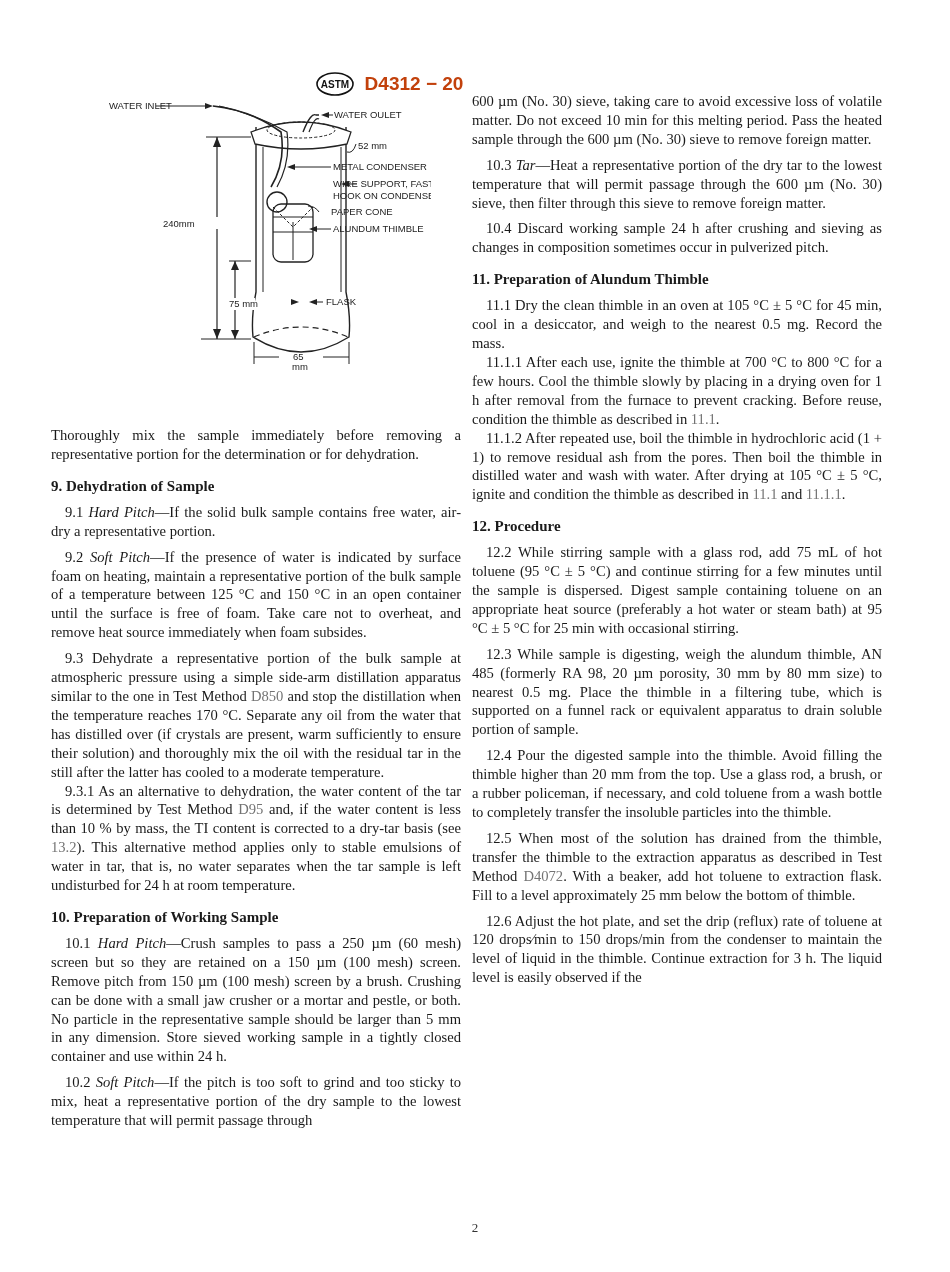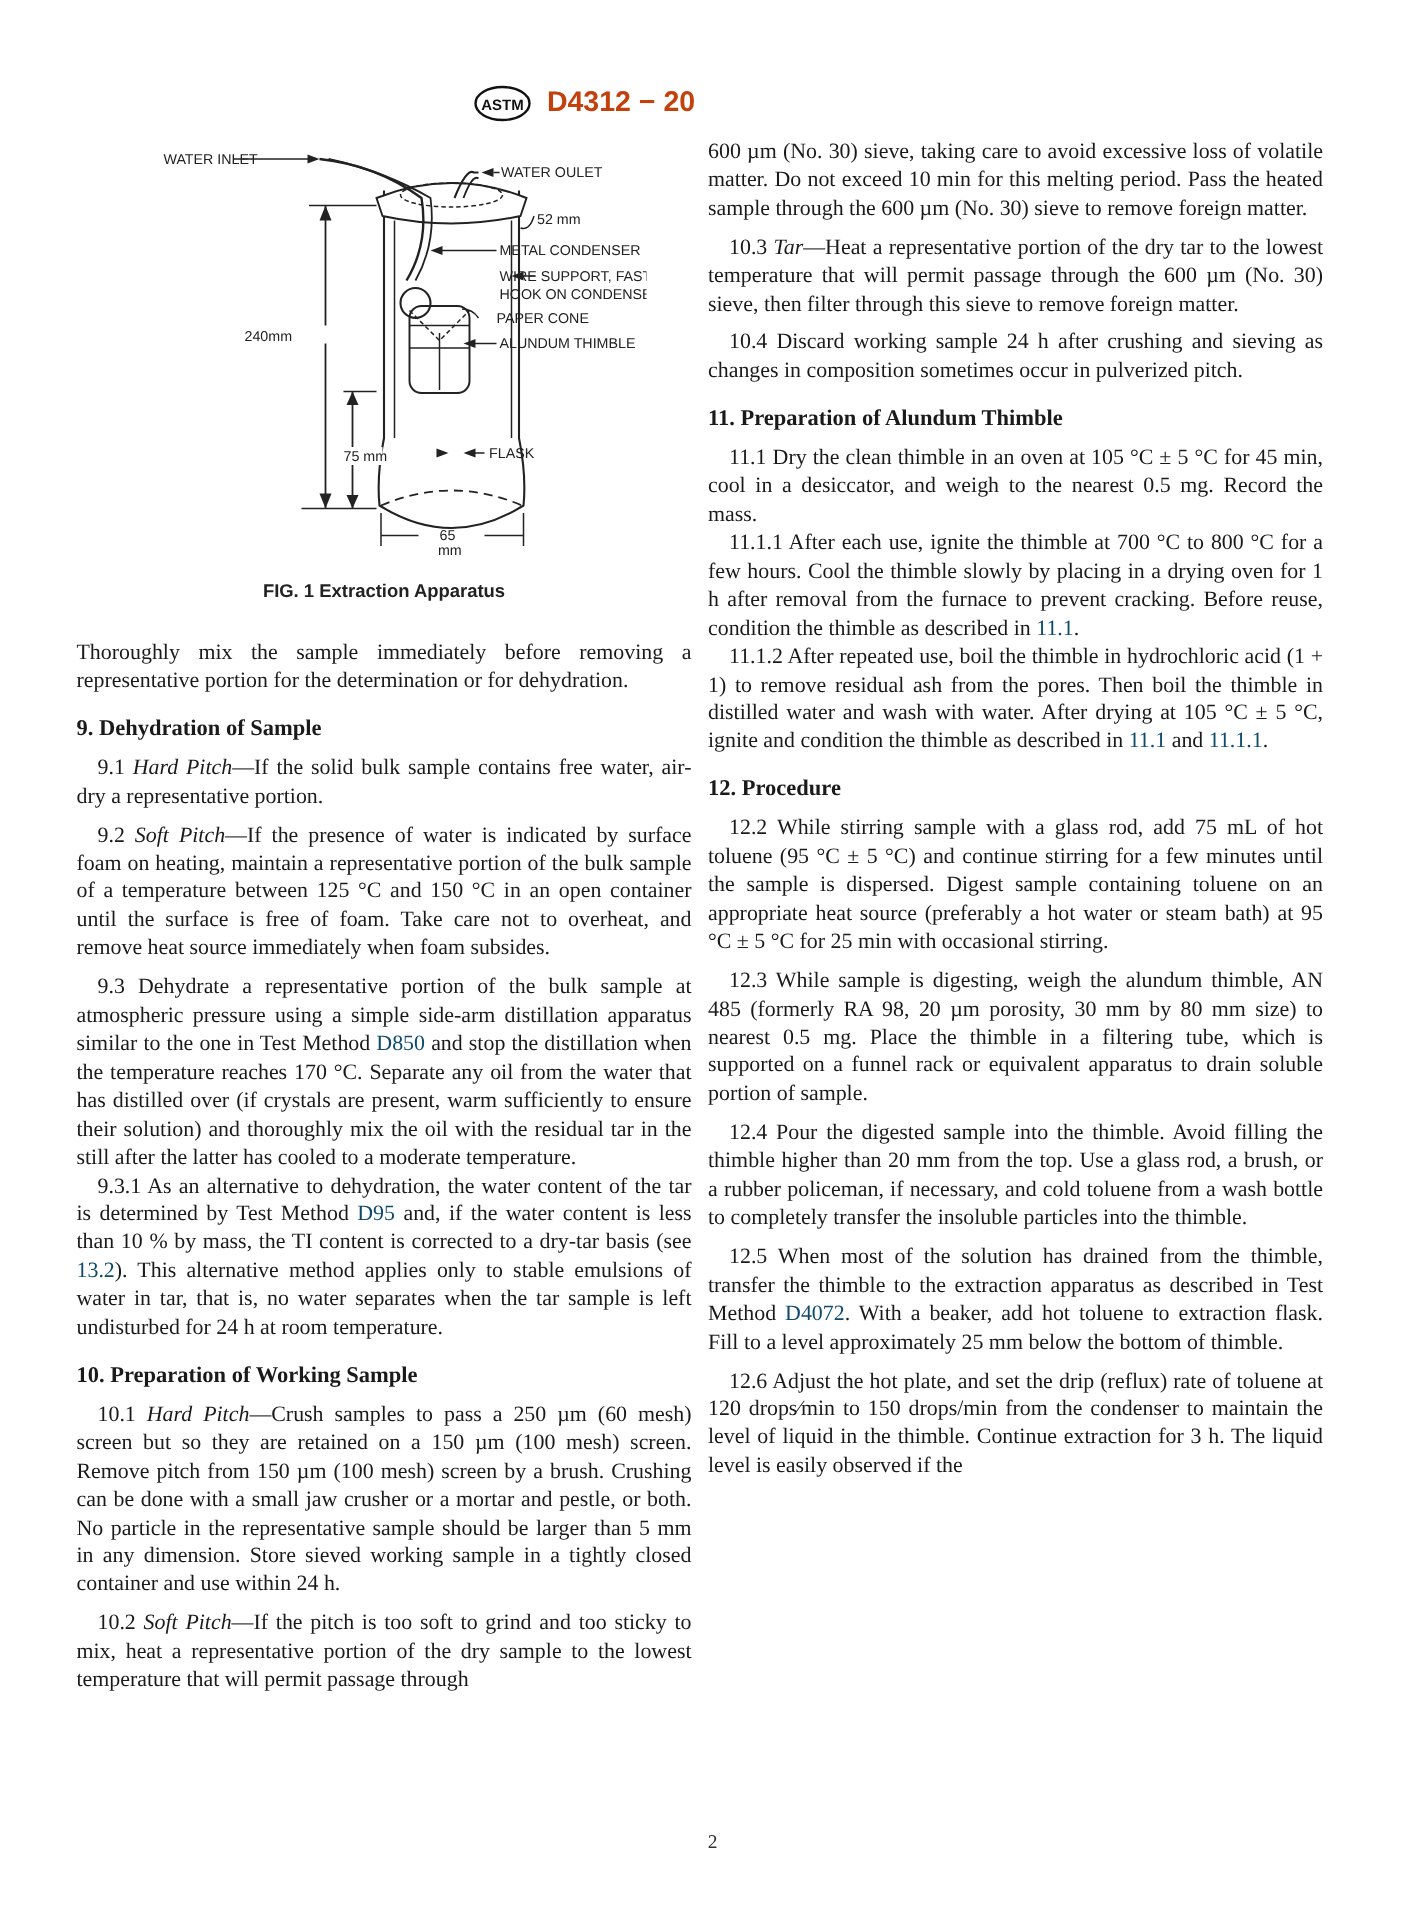--- a/index.html
+++ b/index.html
@@ -1,33 +1,33 @@
 <!DOCTYPE html>
 <html><head>
 <meta charset="utf-8">
 <style>
   html, body { margin:0; padding:0; background:#ffffff; }
   body { width:950px; height:1272px; position:relative; overflow:hidden;
          font-family:"Liberation Serif", "DejaVu Serif", serif; color:#1a1a1a; }
-  .header { position:absolute; top:56px; left:0; width:778px; text-align:center; }
+  .header { position:absolute; top:71px; left:0; width:778px; text-align:center; }
   .header .logo { display:inline-block; vertical-align:middle; width:40px; height:26px; margin-right:6px; }
   .header .code { display:inline-block; vertical-align:middle; font-family:"Liberation Sans", sans-serif;
                   font-weight:bold; font-size:19px; color:#c2410c; }
   .col { position:absolute; top:92px; width:410px; font-size:14.6px; line-height:18.9px; text-align:justify; }
   .col.left { left:51px; }
   .col.right { left:472px; top:92px; }
   .figure { position:relative; width:410px; height:312px; }
   .figure svg { position:absolute; left:50px; top:0; }
   .fig-caption { position:absolute; top:293px; left:0; width:410px; text-align:center;
                  font-family:"Liberation Sans", sans-serif; font-weight:bold; font-size:12.3px; color:#222; }
   p { margin:0 0 7px 0; }
   p.ind { text-indent:14px; }
   p.tight { margin-bottom:0; }
   h2 { font-size:15px; font-weight:bold; margin:13px 0 7px 0; line-height:19px; }
-  .lnk { color:#0c4a6e; }
+  .lnk { color:#737373; }
   i { font-style:italic; }
   .pagenum { position:absolute; top:1220px; left:0; width:950px; text-align:center; font-size:13px; color:#333; }
   .lbl { font-family:"Liberation Sans", sans-serif; font-size:9.5px; fill:#222; }
 </style>
 </head>
 <body>
 
 <div class="header">
   <svg class="logo" viewBox="0 0 40 26">
     <ellipse cx="20" cy="13" rx="18" ry="11" fill="none" stroke="#111" stroke-width="1.6"></ellipse>
@@ -102,21 +102,20 @@
       <text class="lbl" x="230" y="123">PAPER CONE</text>
       <text class="lbl" x="232" y="140">ALUNDUM THIMBLE</text>
       <rect x="95" y="125" width="40" height="12" fill="#fff"></rect>
       <text class="lbl" x="62" y="135">240mm</text>
       <rect x="120" y="206" width="34" height="12" fill="#fff"></rect>
       <text class="lbl" x="128" y="215">75 mm</text>
       <text class="lbl" x="225" y="213">FLASK</text>
       <text class="lbl" x="192" y="268">65</text>
       <text class="lbl" x="191" y="278">mm</text>
     </svg>
-    <div class="fig-caption">FIG. 1  Extraction Apparatus</div>
   </div>
 
   <p class="" style="margin-top:22px;">Thoroughly mix the sample immediately before removing a representative portion for the determination or for dehydration.</p>
 
   <h2>9.  Dehydration of Sample</h2>
   <p class="ind"><span>9.1 </span><i>Hard Pitch</i><span>—If the solid bulk sample contains free water, air-dry a representative portion.</span></p>
   <p class="ind"><span>9.2 </span><i>Soft Pitch</i><span>—If the presence of water is indicated by surface foam on heating, maintain a representative portion of the bulk sample of a temperature between 125 °C and 150 °C in an open container until the surface is free of foam. Take care not to overheat, and remove heat source immediately when foam subsides.</span></p>
   <p class="ind tight"><span>9.3  Dehydrate a representative portion of the bulk sample at atmospheric pressure using a simple side-arm distillation apparatus similar to the one in Test Method </span><span class="lnk">D850</span><span> and stop the distillation when the temperature reaches 170 °C. Separate any oil from the water that has distilled over (if crystals are present, warm sufficiently to ensure their solution) and thoroughly mix the oil with the residual tar in the still after the latter has cooled to a moderate temperature.</span></p>
   <p class="ind"><span>9.3.1  As an alternative to dehydration, the water content of the tar is determined by Test Method </span><span class="lnk">D95</span><span> and, if the water content is less than 10 % by mass, the TI content is corrected to a dry-tar basis (see </span><span class="lnk">13.2</span><span>). This alternative method applies only to stable emulsions of water in tar, that is, no water separates when the tar sample is left undisturbed for 24 h at room temperature.</span></p>
 

